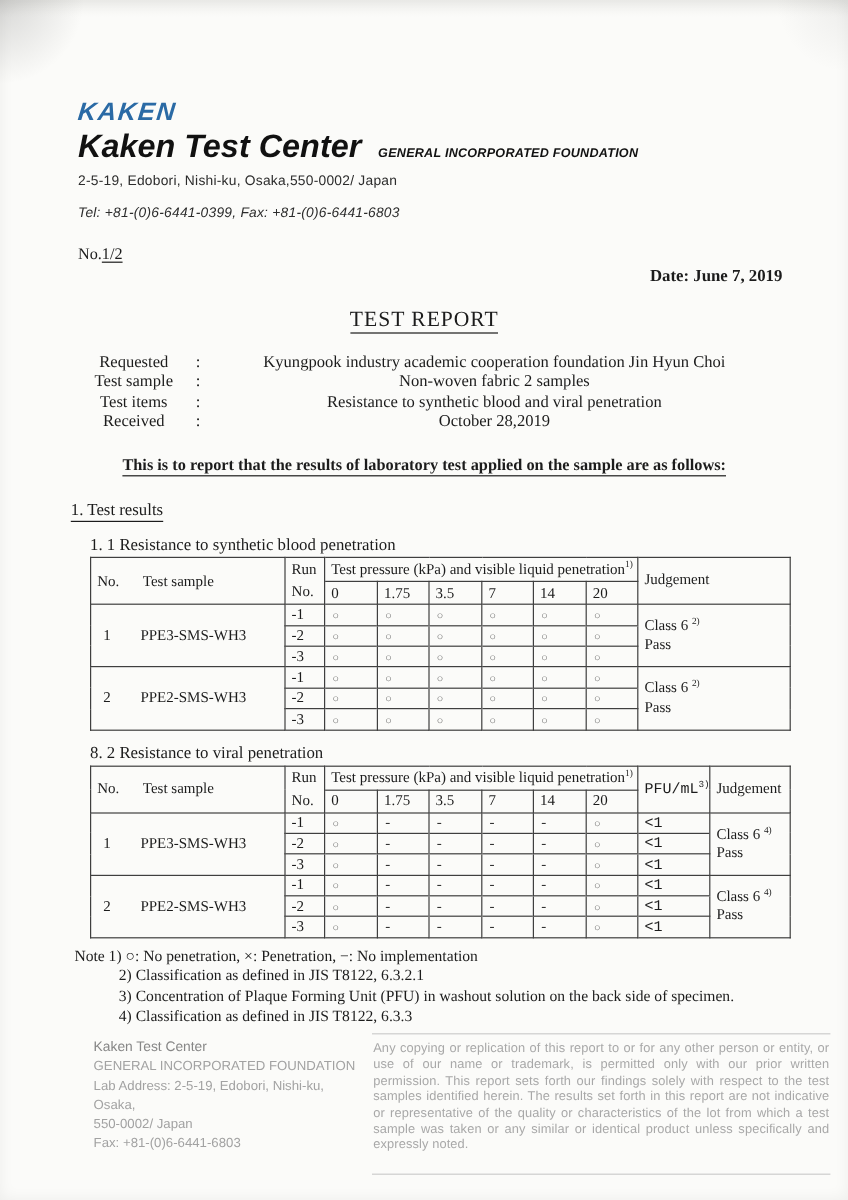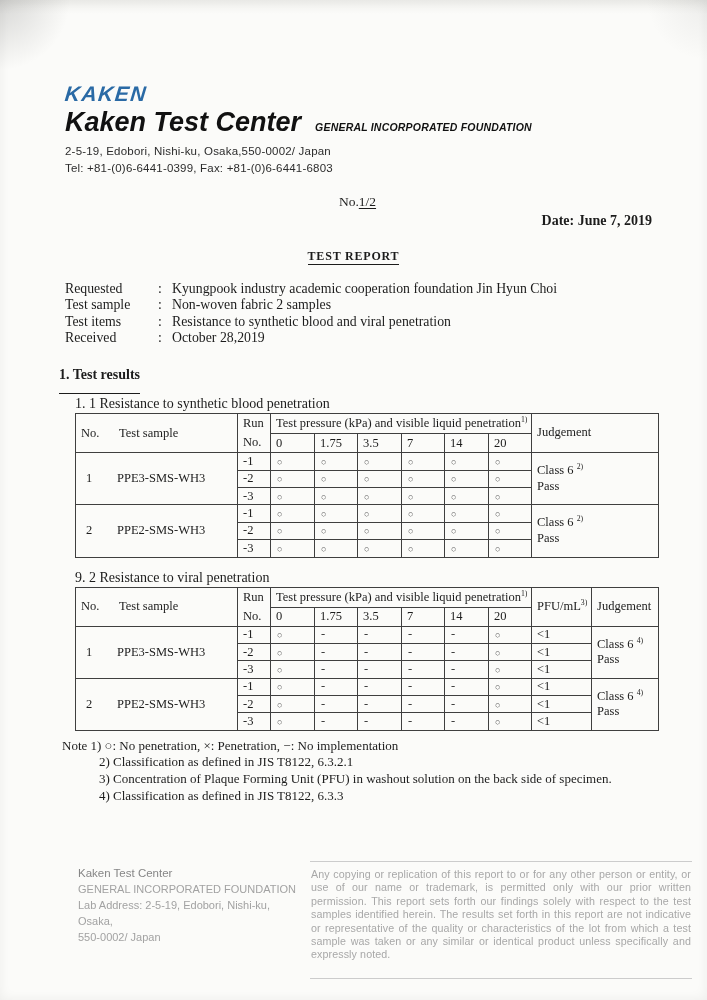--- a/index.html
+++ b/index.html
@@ -32,72 +32,72 @@
   .org-line { display: flex; align-items: baseline; margin-top: 1px; }
   .org-name {
     font-size: 27px; font-weight: bold; font-style: italic;
     letter-spacing: 0px; color: #111;
   }
   .org-type {
     font-size: 10.5px; font-weight: bold; font-style: italic;
     margin-left: 14px; color: #111; letter-spacing: 0.2px;
   }
   .addr-line { font-size: 11.5px; color: #2c2c2c; margin-top: 7px; letter-spacing: 0.2px; }
-  .tel-line  { font-size: 11.5px; color: #2c2c2c; margin-top: 5px; letter-spacing: 0.2px; }
+  .tel-line  { font-size: 11.5px; color: #2c2c2c; margin-top: 15px; letter-spacing: 0.2px; font-style: italic; }
 
   
   .ref { margin: 20px 55px 0 65px; font-size: 13.5px; }
-  .page-no { text-align: center; padding-right: 2px; }
+  .page-no { text-align: left; padding-right: 2px; }
   .u { text-decoration: underline; text-underline-offset: 2px; }
   .report-no { margin-top: 1px; }
   .date-line { text-align: right; font-weight: bold; font-size: 14px; margin-top: 3px; }
 
   
   .doc-title { text-align: center; margin-top: 17px; }
   .doc-title span {
-    font-size: 12px; font-weight: bold; letter-spacing: 0.8px;
+    font-size: 18px; font-weight: normal; letter-spacing: 0.8px;
     border-bottom: 1.5px solid #1c1c1c; padding-bottom: 1px;
   }
 
   
   .info { margin: 17px 55px 0 65px; font-size: 13.8px; }
-  .info-row { display: grid; grid-template-columns: 93px 14px 1fr; line-height: 16.3px; }
+  .info-row { display: grid; grid-template-columns: 93px 14px 1fr; line-height: 16.3px; text-align: center; }
 
   
   .statement { margin-top: 20px; text-align: center; }
   .statement span {
     font-weight: bold; font-size: 13.6px;
     border-bottom: 1.4px solid #1c1c1c; padding-bottom: 1px;
   }
 
   .results-heading { margin: 19px 0 0 59px; }
   .results-heading span {
-    font-weight: bold; font-size: 14px;
-    border-bottom: 1.4px solid #1c1c1c; padding-bottom: 11px;
+    font-weight: normal; font-size: 14px;
+    border-bottom: 1.4px solid #1c1c1c; padding-bottom: 1px;
   }
 
   
   .table-section { margin-left: 75px; }
   .sec-1 { margin-top: 13px; }
   .sec-2 { margin-top: 12px; }
   .table-title { font-size: 14px; margin-bottom: 1px; }
   table.report-table { border-collapse: collapse; table-layout: fixed; width: 583px; font-size: 12.5px; }
   .report-table th, .report-table td {
     border: 1px solid #3f3f3f; font-weight: normal; text-align: left;
     vertical-align: middle; padding: 0 0 0 5px; overflow: hidden; white-space: nowrap;
   }
   .report-table thead tr:first-child th { height: 20px; }
   .report-table thead tr:last-child  th { height: 19px; }
   .report-table tbody td { height: 17.4px; }
   .hdr-no { display: inline-block; width: 38px; }
   .run-hdr div { line-height: 19px; }
   .g-no { display: inline-block; width: 36px; padding-left: 5px; }
   .cell-sample { padding-left: 5px; }
   .cell-judgement { padding-left: 8px; line-height: 15.5px; }
-  .cell-pfu { padding-left: 6px; }
+  .cell-pfu { padding-left: 6px; font-family: Liberation Mono, monospace; }
   td.cell-val { padding-left: 6px; color: #333; }
   .val-circle { font-size: 9px; color: #555; }
   tr.dashed td.cell-run, tr.dashed td.cell-val, tr.dashed td.cell-pfu {
     border-bottom: 1px dashed #6a6a6a;
   }
   sup { font-size: 0.62em; vertical-align: super; line-height: 0; letter-spacing: 0; }
 
   
   .notes { margin: 7px 0 0 62px; font-size: 13px; }
   .note-line { line-height: 16.6px; }
@@ -162,20 +162,23 @@
         <span>:</span>
         <span>Resistance to synthetic blood and viral penetration</span>
     </div>
     <div class="info-row">
       <span>Received</span>
         <span>:</span>
         <span>October 28,2019</span>
     </div>
   </div>
 
+  <div class="statement">
+    <span>This is to report that the results of laboratory test applied on the sample are as follows:</span>
+  </div>
 
   <div class="results-heading">
     <span>1. Test results</span>
   </div>
 
   <div class="table-section sec-1">
     <div class="table-title">1. 1 Resistance to synthetic blood penetration</div>
     <div id="table-slot-0">
         <table class="report-table">
           <colgroup>
@@ -272,21 +275,21 @@
               <td class="cell-val"><span class="val-circle">○</span></td>
               <td class="cell-val"><span class="val-circle">○</span></td>
               <td class="cell-val"><span class="val-circle">○</span></td>
             </tr>
           </tbody>
         </table>
       </div>
   </div>
 
   <div class="table-section sec-2">
-    <div class="table-title">9. 2 Resistance to viral penetration</div>
+    <div class="table-title">8. 2 Resistance to viral penetration</div>
     <div id="table-slot-1">
         <table class="report-table">
           <colgroup>
             <col style="width: 162px;">
             <col style="width: 33px;">
             <col style="width: 44px;">
             <col style="width: 43px;">
             <col style="width: 44px;">
             <col style="width: 43px;">
             <col style="width: 44px;">
@@ -397,19 +400,20 @@
     <div class="note-line">4) Classification as defined in JIS T8122, 6.3.3</div>
   </div>
 
 
   <div class="footer">
     <div class="footer-left">
       <div class="footer-name">Kaken Test Center</div>
       <div class="footer-line">GENERAL INCORPORATED FOUNDATION</div>
       <div class="footer-line">Lab Address: 2-5-19, Edobori, Nishi-ku, Osaka,</div>
       <div class="footer-line">550-0002/ Japan</div>
+      <div class="footer-line">Fax: +81-(0)6-6441-6803</div>
     </div>
     <div class="footer-right">
       <div class="disclaimer">Any copying or replication of this report to or for any other person or entity, or use of our name or trademark, is permitted only with our prior written permission.  This report sets forth our findings solely with respect to the test samples identified herein.  The results set forth in this report are not indicative or representative of the quality or characteristics of the lot from which a test sample was taken or any similar or identical product unless specifically and expressly noted.</div>
     </div>
   </div>
 
 </div>
 
 </body></html>

